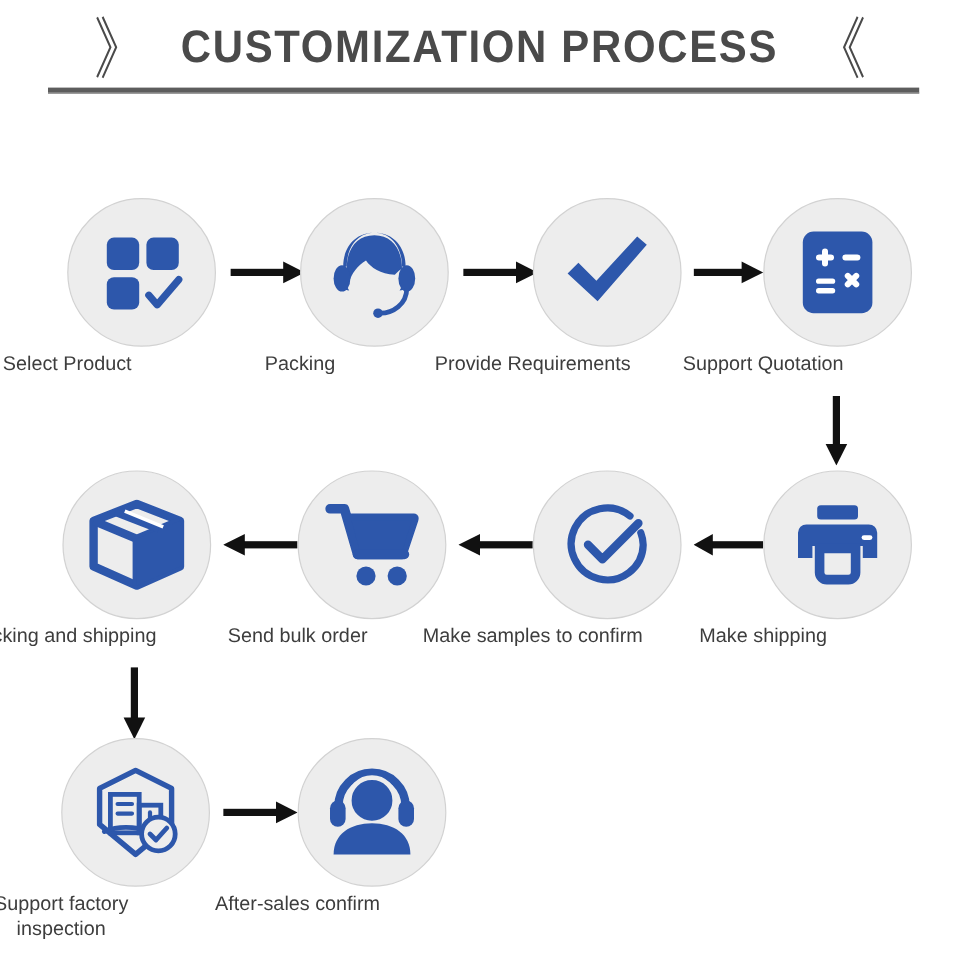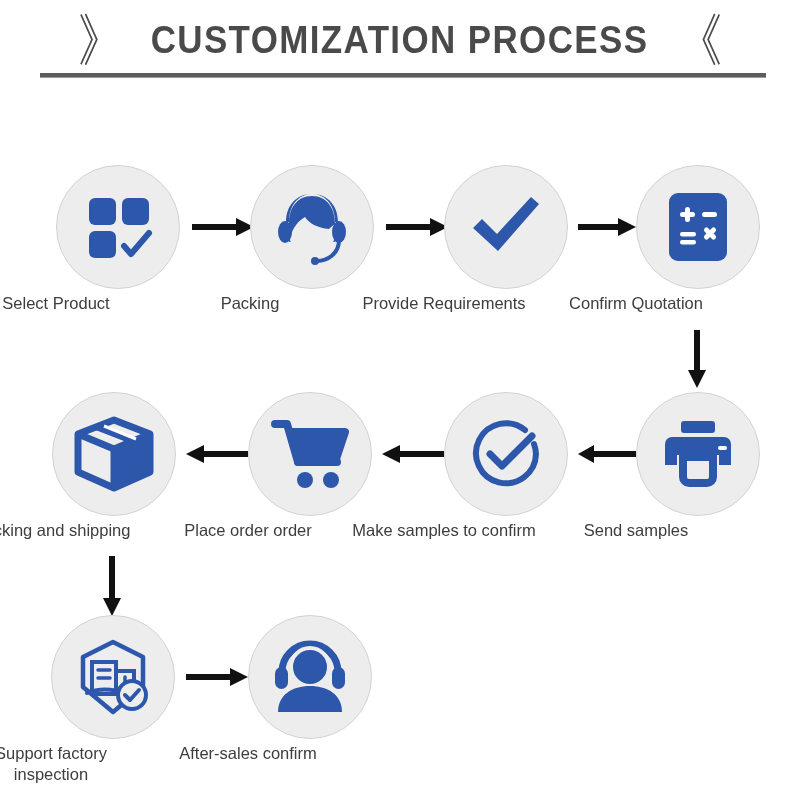--- a/index.html
+++ b/index.html
@@ -139,21 +139,21 @@
       <rect x="6" y="3" width="58" height="68" rx="9" fill="#2d57ab"></rect>
       <rect x="17" y="22" width="15" height="5" rx="2.5" fill="#ffffff"></rect>
       <rect x="22" y="17" width="5" height="15" rx="2.5" fill="#ffffff"></rect>
       <rect x="39" y="22" width="15" height="5" rx="2.5" fill="#ffffff"></rect>
       <rect x="17" y="42" width="16" height="4.5" rx="2.2" fill="#ffffff"></rect>
       <rect x="17" y="50" width="16" height="4.5" rx="2.2" fill="#ffffff"></rect>
       <rect x="39.5" y="41" width="15" height="5" rx="2.5" fill="#ffffff" transform="rotate(45 47 43.5)"></rect>
       <rect x="39.5" y="41" width="15" height="5" rx="2.5" fill="#ffffff" transform="rotate(-45 47 43.5)"></rect>
     </svg>
   </div>
-  <div class="caption">Confirm Quotation</div>
+  <div class="caption">Support Quotation</div>
 </div>
 
 <div class="arrow" style="left:686px;top:330px;">
   <svg width="22" height="58" viewBox="0 0 22 58">
     <rect x="8" y="0" width="6" height="42" fill="#111111"></rect>
     <path d="M2 40 L11 58 L20 40 Z" fill="#111111"></path>
   </svg>
 </div>
 
 <div class="node" style="left:52px;top:392px;">
@@ -182,21 +182,21 @@
   <div class="circle">
 
     <svg width="78" height="72" viewBox="0 0 78 72">
       <path d="M4 6 L16 6 L27 44 L64 44 L74 14 L22 14" fill="none" stroke="#2d57ab" stroke-width="8" stroke-linecap="round" stroke-linejoin="round"></path>
       <path d="M22 16 L72 16 L64 42 L29 42 Z" fill="#2d57ab"></path>
       <path d="M27 44 L66 44" fill="none" stroke="#2d57ab" stroke-width="8" stroke-linecap="round"></path>
       <circle cx="34" cy="62" r="8" fill="#2d57ab"></circle>
       <circle cx="60" cy="62" r="8" fill="#2d57ab"></circle>
     </svg>
   </div>
-  <div class="caption">Place order order</div>
+  <div class="caption">Send bulk order</div>
 </div>
 
 <div class="arrow" style="left:382px;top:443px;">
   <svg width="62" height="22" viewBox="0 0 62 22">
     <rect x="16" y="8" width="46" height="6" fill="#111111"></rect>
     <path d="M18 2 L0 11 L18 20 Z" fill="#111111"></path>
   </svg>
 </div>
 
 <div class="node" style="left:444px;top:392px;">
@@ -220,21 +220,21 @@
 <div class="node" style="left:636px;top:392px;">
   <div class="circle">
 
     <svg width="76" height="70" viewBox="0 0 76 70">
       <rect x="21" y="2" width="34" height="12" rx="3" fill="#2d57ab"></rect>
       <path d="M12 18 L64 18 A7 7 0 0 1 71 25 L71 46 L59 46 L59 36 L17 36 L17 46 L5 46 L5 25 A7 7 0 0 1 12 18 Z" fill="#2d57ab"></path>
       <rect x="58" y="27" width="9" height="4" rx="2" fill="#ffffff"></rect>
       <path d="M23 38 L53 38 L53 58 A6 6 0 0 1 47 64 L29 64 A6 6 0 0 1 23 58 Z" fill="none" stroke="#2d57ab" stroke-width="8"></path>
     </svg>
   </div>
-  <div class="caption">Send samples</div>
+  <div class="caption">Make shipping</div>
 </div>
 
 <div class="arrow" style="left:101px;top:556px;">
   <svg width="22" height="60" viewBox="0 0 22 60">
     <rect x="8" y="0" width="6" height="44" fill="#111111"></rect>
     <path d="M2 42 L11 60 L20 42 Z" fill="#111111"></path>
   </svg>
 </div>
 
 <div class="node" style="left:51px;top:615px;">

